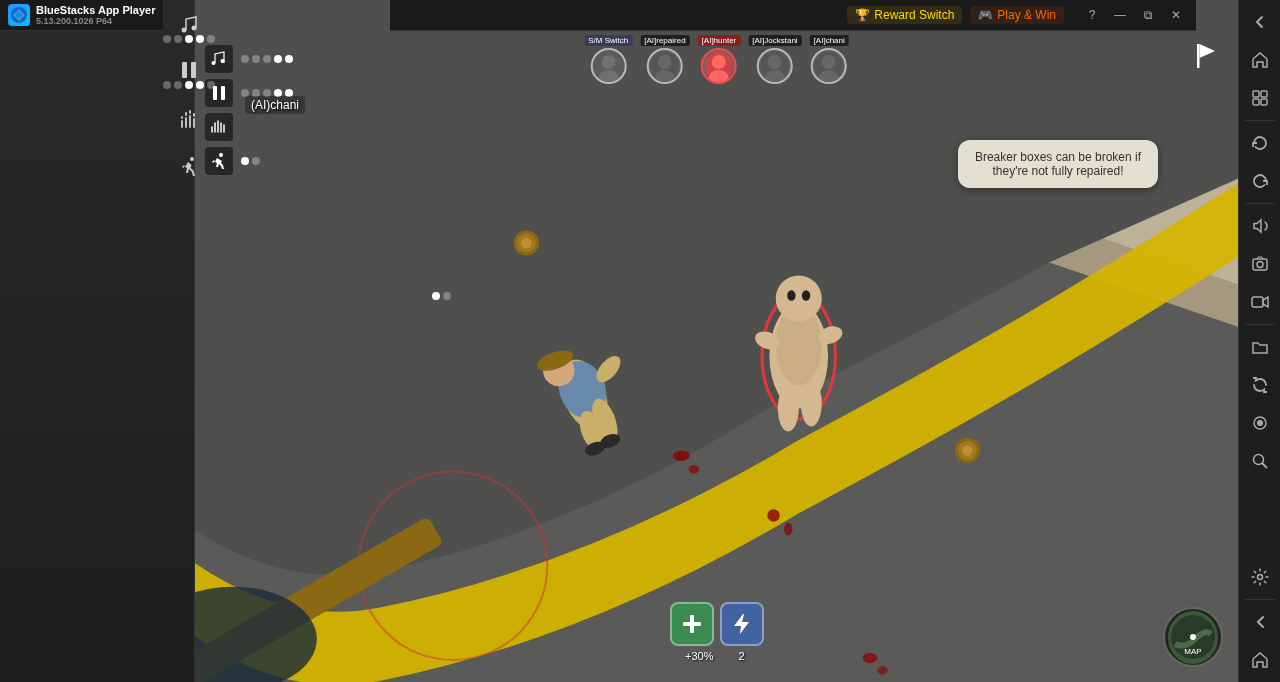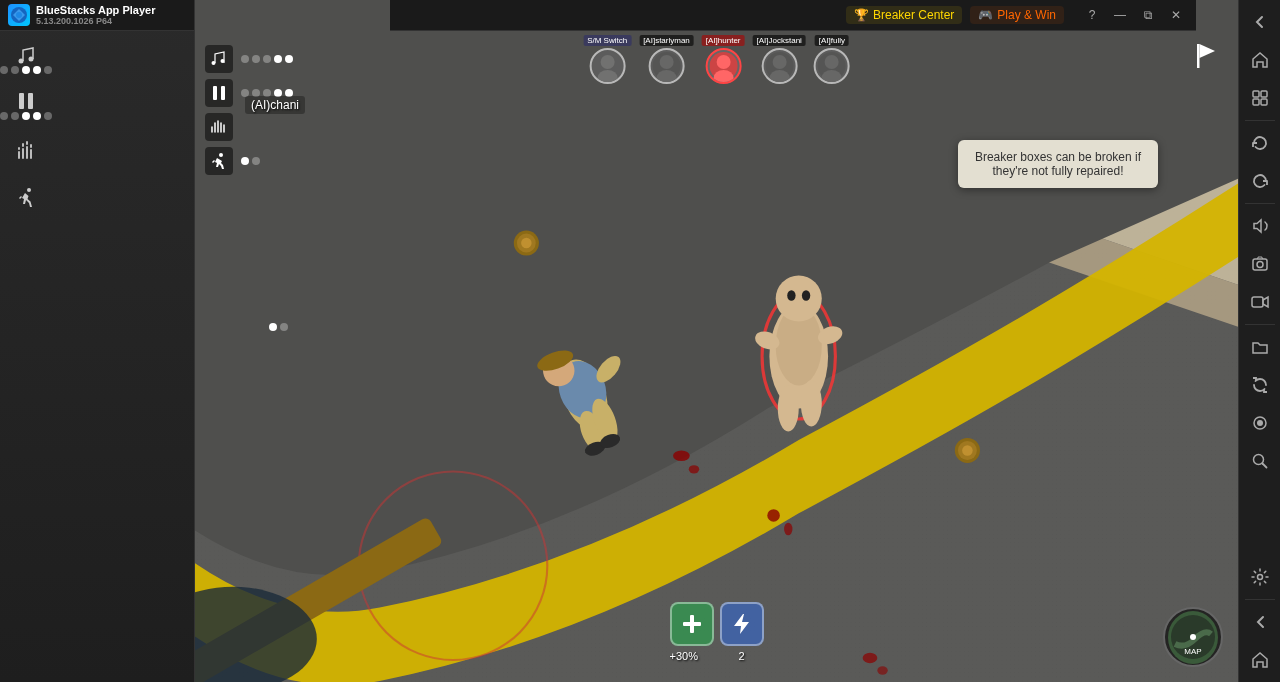--- a/index.html
+++ b/index.html
@@ -8,21 +8,21 @@
     
     #app { display: flex; width: 1280px; height: 682px; position: relative; }
 
     
     #left-sidebar {
       width: 195px;
       height: 682px;
       background: linear-gradient(180deg, #2a2a2a 0%, #1e1e1e 100%);
       border-right: 1px solid #333;
       display: flex;
-      flex-direction: column;
+      flex-direction: row;
       z-index: 10;
     }
 
     #bluestacks-logo {
       width: 22px;
       height: 22px;
       background: linear-gradient(135deg, #1e90ff, #00c8ff);
       border-radius: 4px;
       display: flex;
       align-items: center;
@@ -160,21 +160,21 @@
     }
 
     
     #game-tooltip {
       position: absolute;
       top: 140px;
       right: 80px;
       background: rgba(240, 235, 220, 0.92);
       color: #333;
       padding: 10px 14px;
-      border-radius: 6px;
+      border-radius: 12px;
       font-size: 12px;
       max-width: 200px;
       text-align: center;
       box-shadow: 0 2px 8px rgba(0,0,0,0.4);
     }
 
     
     #bottom-hud {
       position: absolute;
       bottom: 20px;
@@ -483,21 +483,21 @@
         </div>
       </div>
     </div>
   </div>
 
   <div id="game-area">
 
     <div id="main-title-bar">
       <div id="reward-center-btn">
         <span>🏆</span>
-        <span>Breaker Center</span>
+        <span>Reward Switch</span>
       </div>
       <div id="play-win-btn">
         <span>🎮</span>
         <span>Play &amp; Win</span>
       </div>
       <div id="window-controls">
         <button class="win-ctrl">?</button>
         <button class="win-ctrl">—</button>
         <button class="win-ctrl">⧉</button>
         <button class="win-ctrl close">✕</button>
@@ -598,21 +598,21 @@
           <div class="player-avatar-circle dead">
             <svg width="32" height="32" viewBox="0 0 32 32">
               <circle cx="16" cy="16" r="14" fill="#666"></circle>
               <circle cx="16" cy="12" r="7" fill="#888"></circle>
               <ellipse cx="16" cy="28" rx="10" ry="8" fill="#888"></ellipse>
             </svg>
           </div>
         </div>
 
         <div class="player-slot">
-          <span class="name-tag">[AI]starlyman</span>
+          <span class="name-tag">[AI]repaired</span>
           <div class="player-avatar-circle dead">
             <svg width="32" height="32" viewBox="0 0 32 32">
               <circle cx="16" cy="16" r="14" fill="#5a5a5a"></circle>
               <circle cx="16" cy="12" r="7" fill="#777"></circle>
               <ellipse cx="16" cy="28" rx="10" ry="8" fill="#777"></ellipse>
             </svg>
           </div>
         </div>
 
         <div class="player-slot">
@@ -631,21 +631,21 @@
           <div class="player-avatar-circle dead">
             <svg width="32" height="32" viewBox="0 0 32 32">
               <circle cx="16" cy="16" r="14" fill="#5a5a5a"></circle>
               <circle cx="16" cy="12" r="7" fill="#777"></circle>
               <ellipse cx="16" cy="28" rx="10" ry="8" fill="#777"></ellipse>
             </svg>
           </div>
         </div>
 
         <div class="player-slot">
-          <span class="name-tag">[AI]fully</span>
+          <span class="name-tag">[AI]chani</span>
           <div class="player-avatar-circle dead">
             <svg width="32" height="32" viewBox="0 0 32 32">
               <circle cx="16" cy="16" r="14" fill="#5a5a5a"></circle>
               <circle cx="16" cy="12" r="7" fill="#777"></circle>
               <ellipse cx="16" cy="28" rx="10" ry="8" fill="#777"></ellipse>
             </svg>
           </div>
         </div>
       </div>
 
@@ -717,21 +717,21 @@
 
       <div id="top-right-flag">
         <svg width="28" height="28" viewBox="0 0 28 28" fill="white">
           <rect x="4" y="2" width="2.5" height="24" fill="white"></rect>
           <polygon points="6.5,2 22,9 6.5,16" fill="white"></polygon>
         </svg>
       </div>
 
       <div id="bottom-hud">
         <div class="hud-bottom-icons">
-          <div style="display:flex; flex-direction:column; align-items:flex-start; gap:4px;">
+          <div style="display:flex; flex-direction:column; align-items:flex-end; gap:4px;">
             <div class="hud-heal-btn">
               <svg width="24" height="24" viewBox="0 0 24 24" fill="white">
                 <rect x="10" y="3" width="4" height="18" rx="1" fill="white"></rect>
                 <rect x="3" y="10" width="18" height="4" rx="1" fill="white"></rect>
               </svg>
             </div>
             <span class="hud-label">+30%</span>
           </div>
           <div style="display:flex; flex-direction:column; align-items:center; gap:4px;">
             <div class="hud-lightning-btn">

